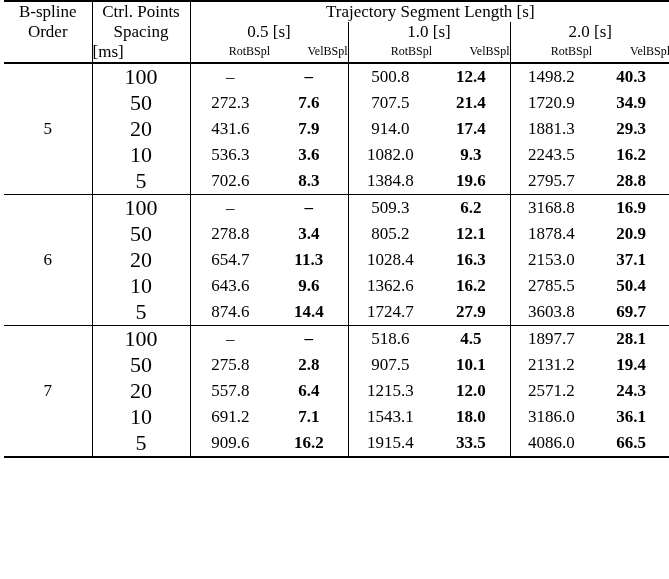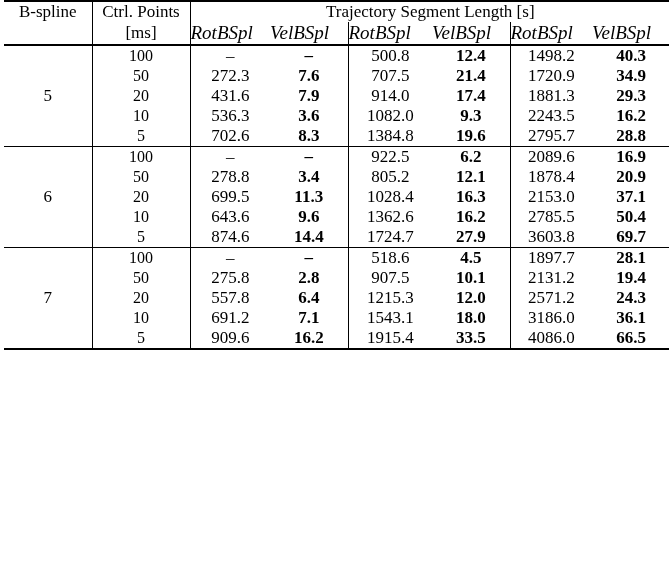--- a/index.html
+++ b/index.html
@@ -57,48 +57,46 @@
     padding: 2px 2px;
     line-height: 1.15;
   }
   .hdr-sub {
     text-align: center;
     font-weight: bold;
     font-size: 17px;
     padding: 1px 2px;
   }
   .hdr-unit {
-    text-align: center;
     font-weight: normal;
     font-size: 17px;
     padding: 1px 2px;
   }
   .hdr-italic {
-    text-align: left;
-    font-style: italic;
-    font-size: 19px;
+    text-align: right;
+    font-size: 12px;
     padding: 2px 2px 5px 2px;
   }
   .nonbold { font-weight: normal; }
 
   
   td.num {
     text-align: center;
     font-size: 17px;
     padding: 3px 2px;
   }
   td.num.bold { font-weight: bold; }
   td.order {
     text-align: center;
     font-size: 17px;
     padding: 3px 2px;
   }
   td.spacing {
     text-align: center;
-    font-size: 16px;
+    font-size: 22px;
     padding: 3px 2px;
   }
   .pad-top-group td { padding-top: 6px; }
   .pad-bot-group td { padding-bottom: 6px; }
 </style>
 </head>
 <body>
 
 <div id="table-wrap">
   <table class="results">
@@ -116,20 +114,36 @@
 
       <tr class="rule-top">
         <td class="hdr">B-spline</td>
         <td class="hdr vsep-left">Ctrl. Points</td>
         <td class="hdr vsep-left" colspan="6">
           <span>Trajectory Segment Length</span>
           <span class="nonbold">[s]</span>
         </td>
       </tr>
 
+      <tr>
+        <td class="hdr">Order</td>
+        <td class="hdr vsep-left">Spacing</td>
+        <td class="hdr-sub vsep-left" colspan="2">
+          <span>0.5</span>
+          <span class="nonbold">[s]</span>
+        </td>
+        <td class="hdr-sub vsep-left" colspan="2">
+          <span>1.0</span>
+          <span class="nonbold">[s]</span>
+        </td>
+        <td class="hdr-sub vsep-left" colspan="2">
+          <span>2.0</span>
+          <span class="nonbold">[s]</span>
+        </td>
+      </tr>
 
       <tr>
         <td class="hdr-unit"></td>
         <td class="hdr-unit vsep-left">[ms]</td>
         <td class="hdr-italic vsep-left">RotBSpl</td>
         <td class="hdr-italic">VelBSpl</td>
         <td class="hdr-italic vsep-left">RotBSpl</td>
         <td class="hdr-italic">VelBSpl</td>
         <td class="hdr-italic vsep-left">RotBSpl</td>
         <td class="hdr-italic">VelBSpl</td>
@@ -184,39 +198,39 @@
         <td class="num bold">19.6</td>
         <td class="num vsep-left">2795.7</td>
         <td class="num bold">28.8</td>
       </tr>
 
       <tr class="rule-thin pad-top-group">
         <td class="order"></td>
         <td class="spacing vsep-left">100</td>
         <td class="num vsep-left">–</td>
         <td class="num bold">–</td>
-        <td class="num vsep-left">922.5</td>
+        <td class="num vsep-left">509.3</td>
         <td class="num bold">6.2</td>
-        <td class="num vsep-left">2089.6</td>
+        <td class="num vsep-left">3168.8</td>
         <td class="num bold">16.9</td>
       </tr>
       <tr>
         <td class="order"></td>
         <td class="spacing vsep-left">50</td>
         <td class="num vsep-left">278.8</td>
         <td class="num bold">3.4</td>
         <td class="num vsep-left">805.2</td>
         <td class="num bold">12.1</td>
         <td class="num vsep-left">1878.4</td>
         <td class="num bold">20.9</td>
       </tr>
       <tr>
         <td class="order">6</td>
         <td class="spacing vsep-left">20</td>
-        <td class="num vsep-left">699.5</td>
+        <td class="num vsep-left">654.7</td>
         <td class="num bold">11.3</td>
         <td class="num vsep-left">1028.4</td>
         <td class="num bold">16.3</td>
         <td class="num vsep-left">2153.0</td>
         <td class="num bold">37.1</td>
       </tr>
       <tr>
         <td class="order"></td>
         <td class="spacing vsep-left">10</td>
         <td class="num vsep-left">643.6</td>

